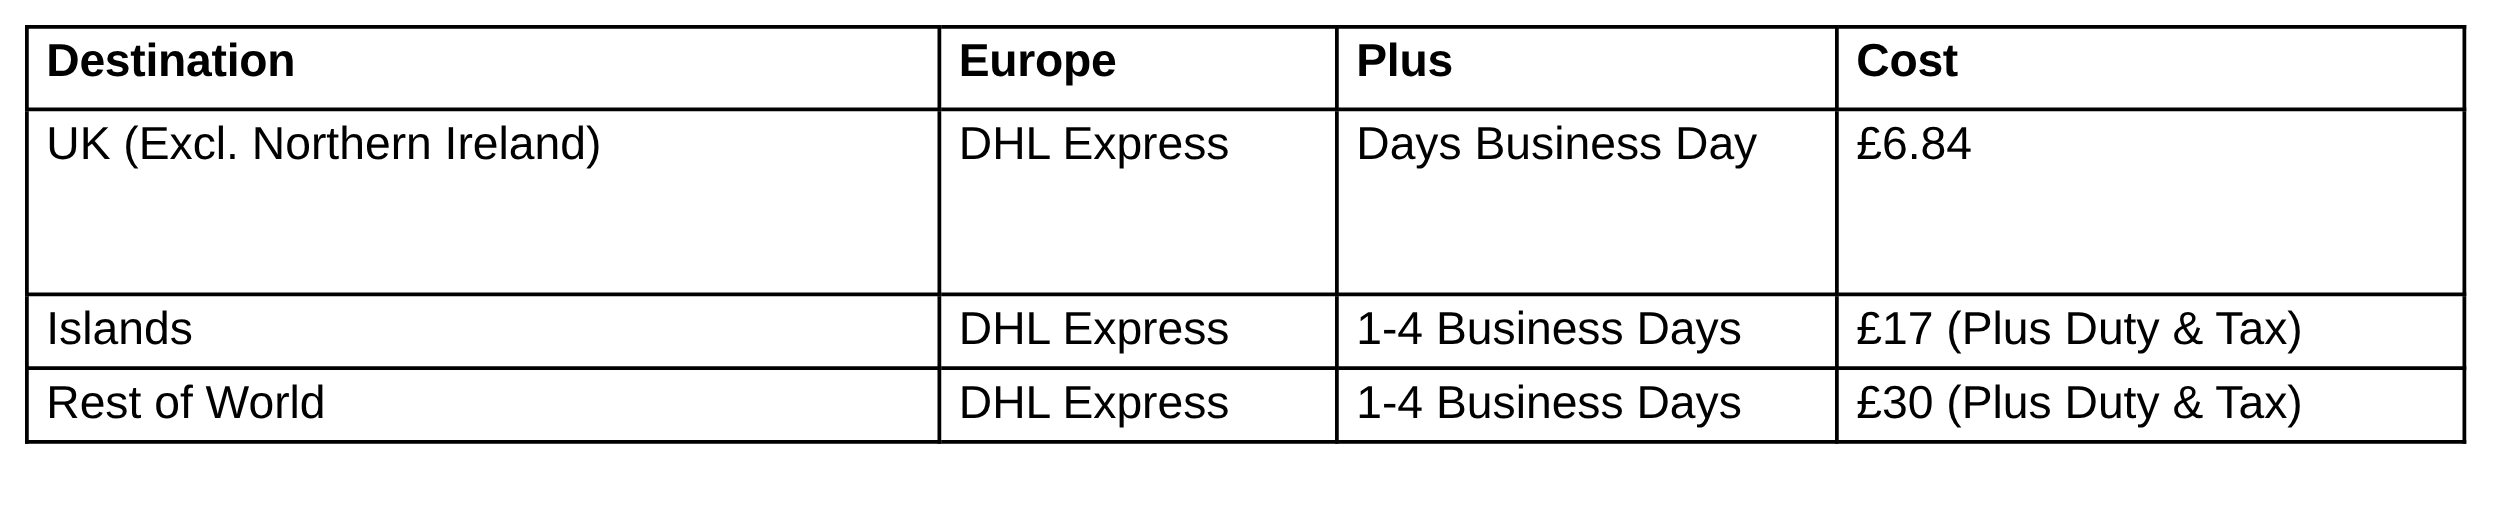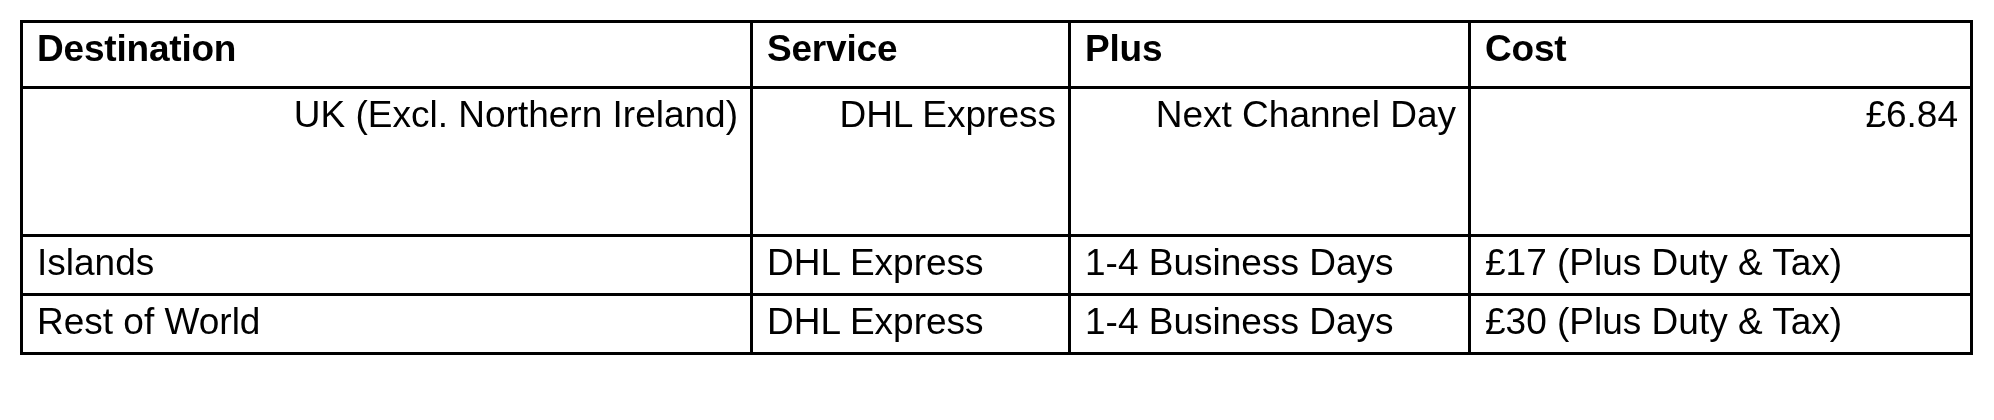--- a/index.html
+++ b/index.html
@@ -54,21 +54,21 @@
     font-weight: normal;
   }
 
   
   col.c-destination { width: 730px; }
   col.c-service     { width: 318px; }
   col.c-time        { width: 400px; }
   col.c-cost        { width: 502px; }
 
   tr.header-row th { height: 55px; }
-  tr.row-tall td   { height: 137px; text-align: right; }
+  tr.row-tall td   { height: 137px; }
   tr.row-std td    { height: 48px; }
 
   .cell-text { display: block; }
 </style>
 </head>
 <body>
 
 <div class="sheet">
 
   <table class="rate-table">
@@ -78,42 +78,42 @@
       <col class="c-time">
       <col class="c-cost">
     </colgroup>
 
     <thead>
       <tr class="header-row">
         <th>
           <span class="cell-text">Destination</span>
         </th>
         <th>
-          <span class="cell-text">Service</span>
+          <span class="cell-text">Europe</span>
         </th>
         <th>
           <span class="cell-text">Plus</span>
         </th>
         <th>
           <span class="cell-text">Cost</span>
         </th>
       </tr>
     </thead>
 
     <tbody>
 
       <tr class="row-tall">
         <td>
           <span class="cell-text">UK (Excl. Northern Ireland)</span>
         </td>
         <td>
           <span class="cell-text">DHL Express</span>
         </td>
         <td>
-          <span class="cell-text">Next Channel Day</span>
+          <span class="cell-text">Days Business Day</span>
         </td>
         <td>
           <span class="cell-text">£6.84</span>
         </td>
       </tr>
 
 
       <tr class="row-std">
         <td>
           <span class="cell-text">Islands</span>

